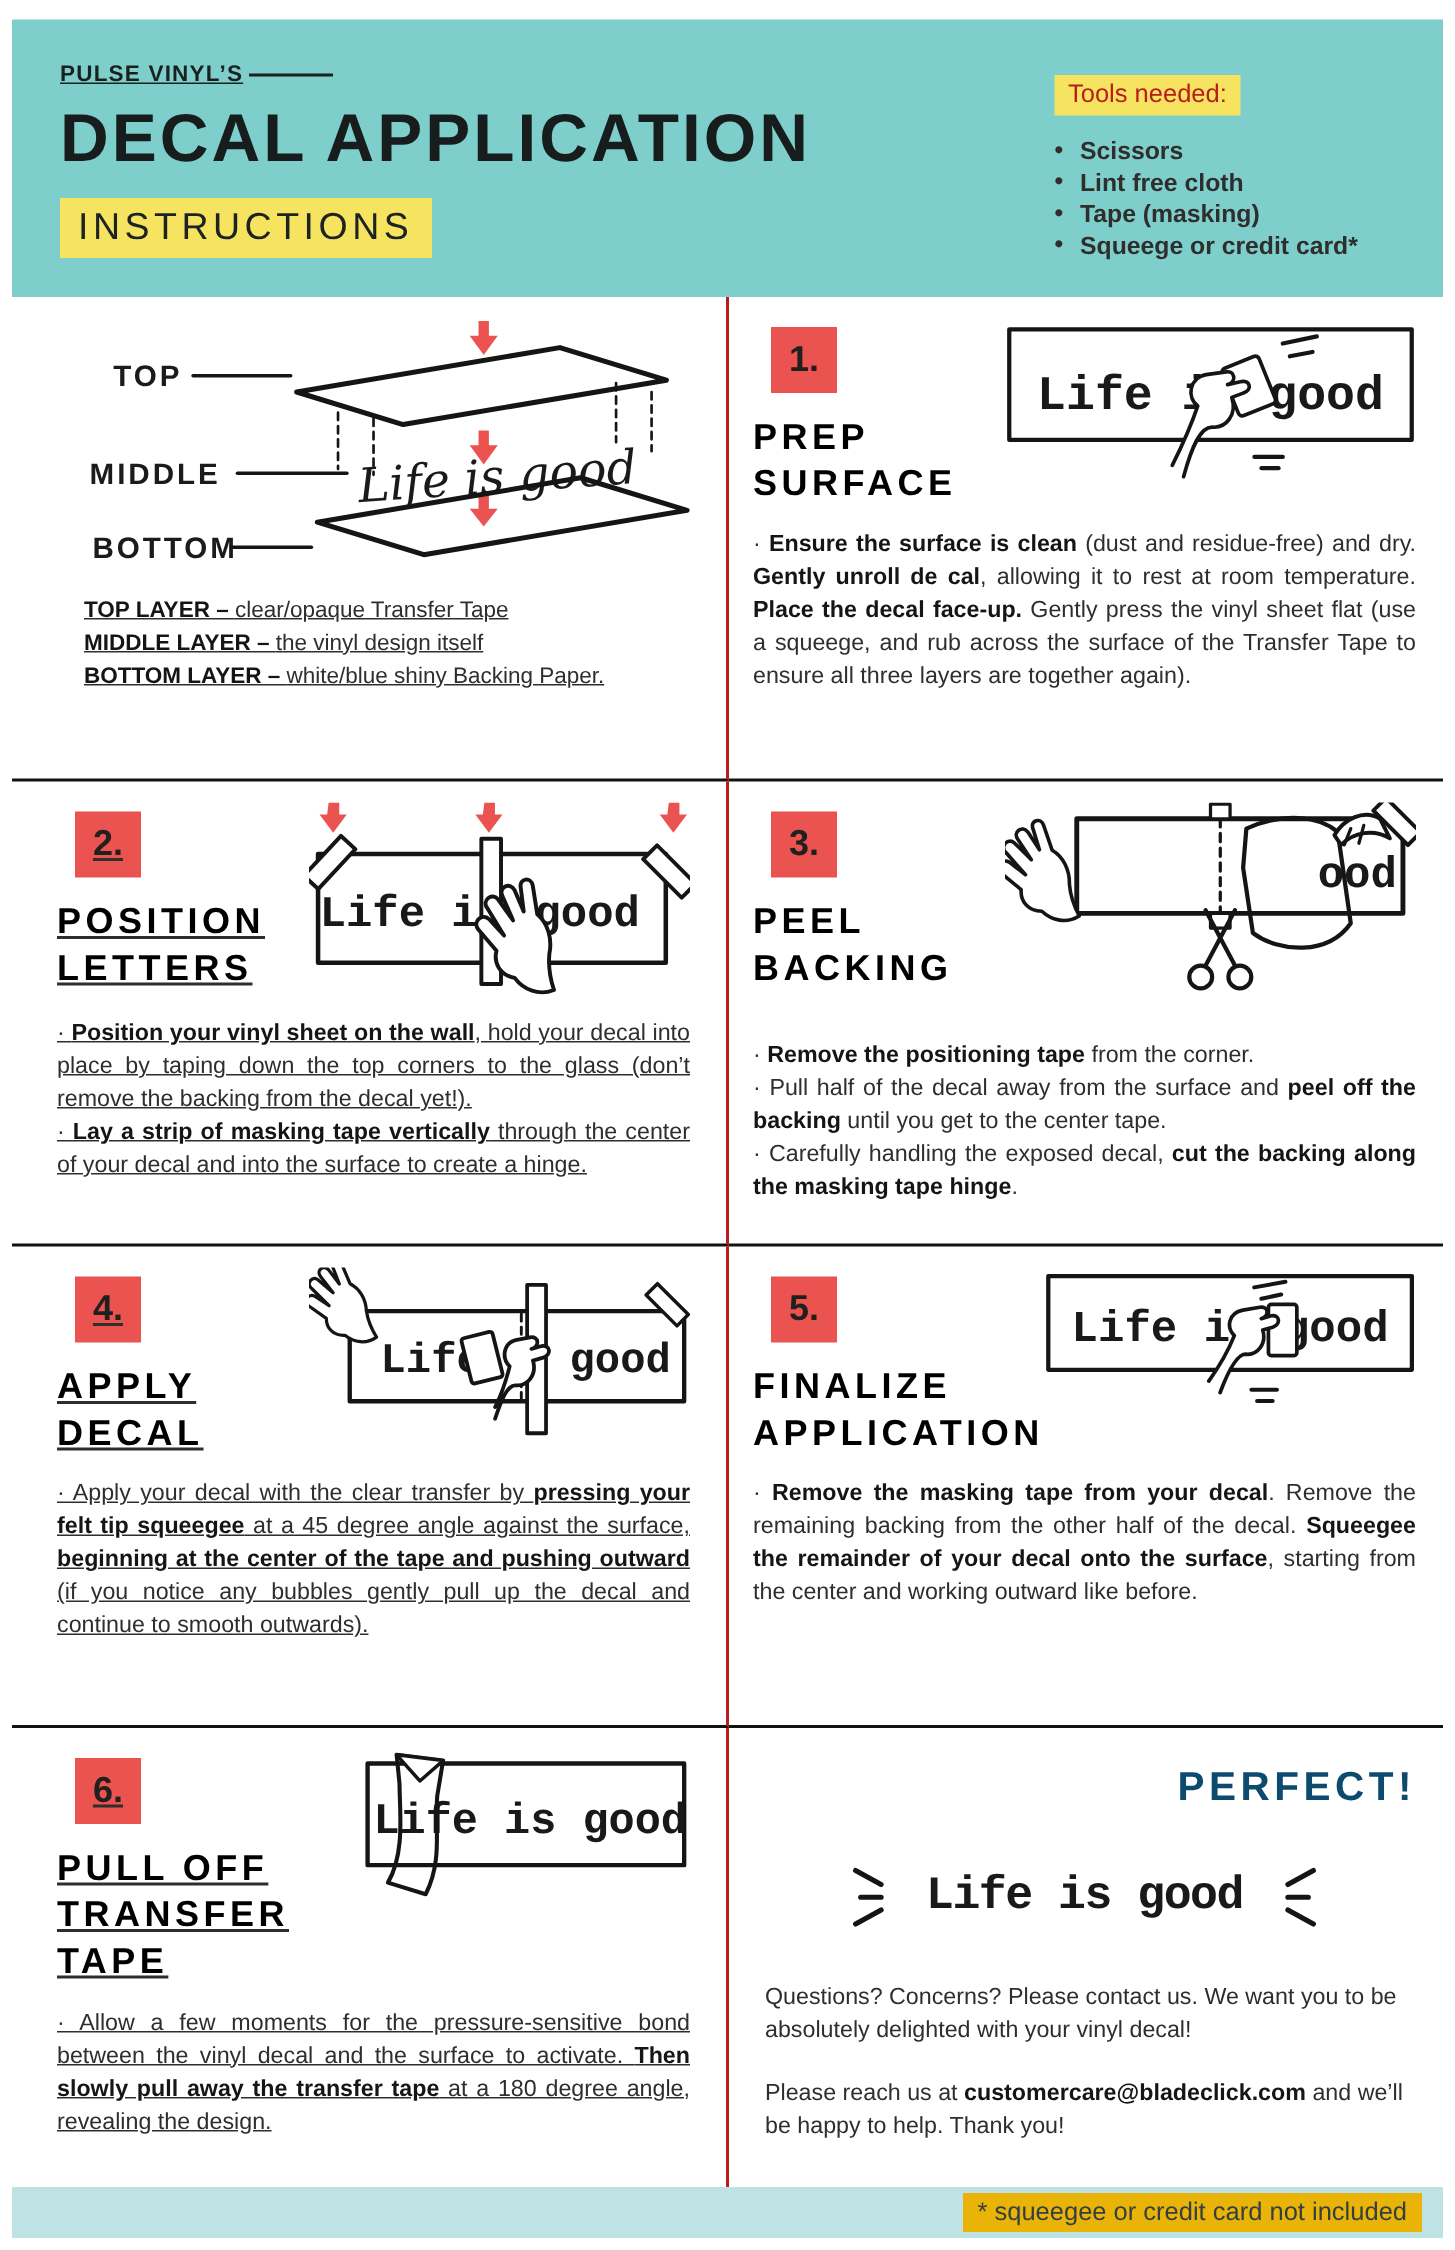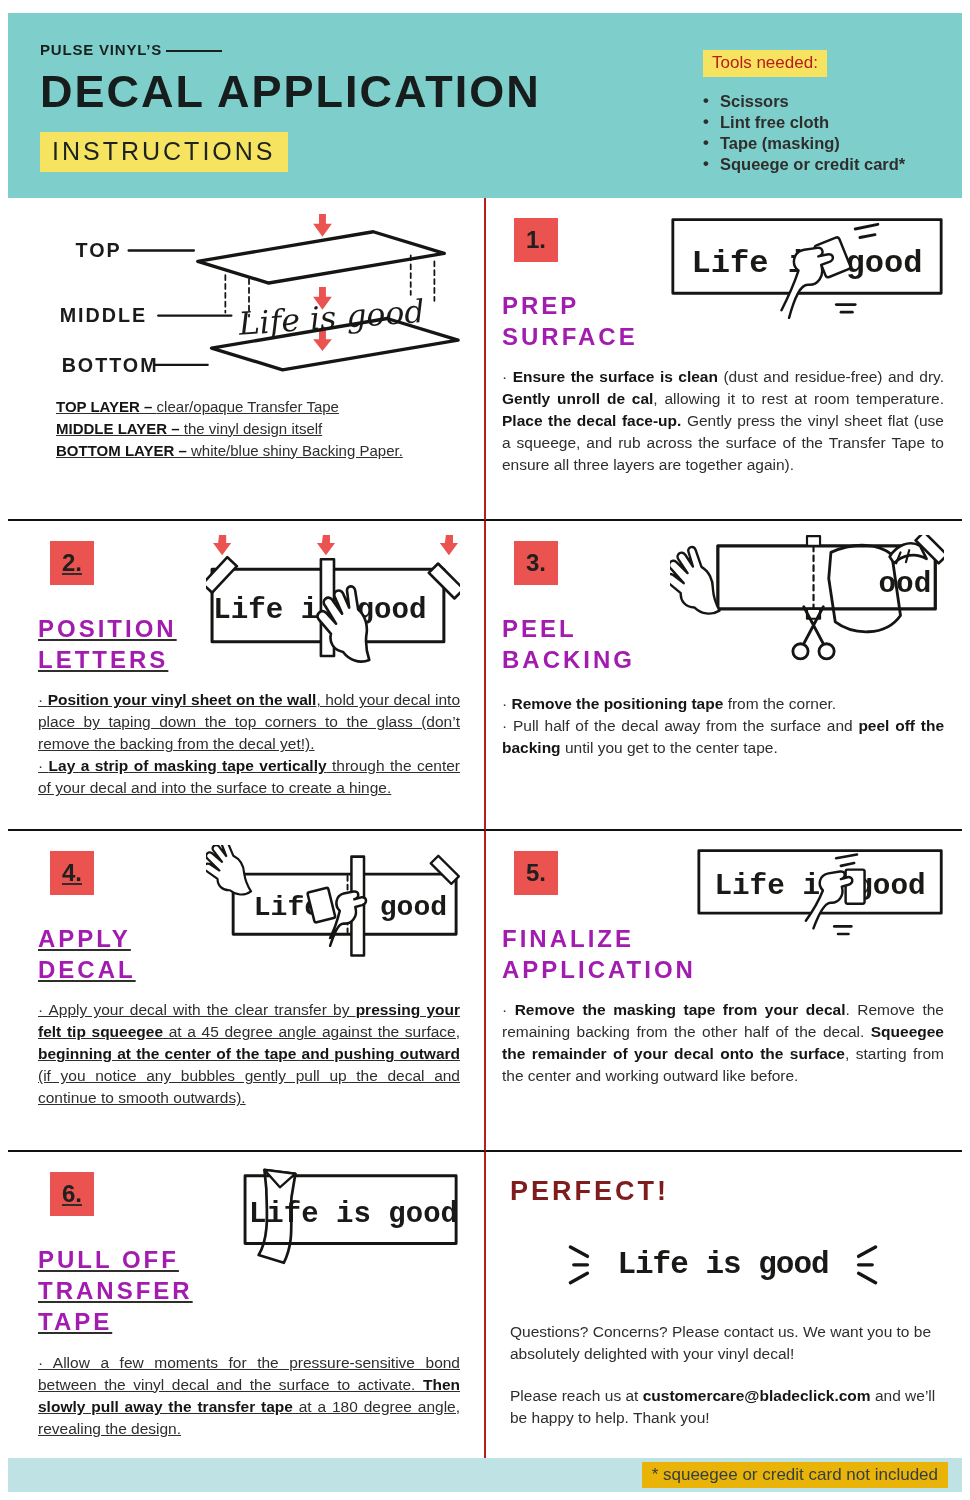--- a/index.html
+++ b/index.html
@@ -3,21 +3,21 @@
 <meta charset="utf-8">
 <style>
   * { margin:0; padding:0; box-sizing:border-box; }
   html,body { width:970px; height:1500px; background:#fff; overflow:hidden;
               font-family:"Liberation Sans", sans-serif; color:#2f2e2d; }
   .page { position:relative; width:970px; height:1500px; }
 
   
   .header { position:absolute; left:8px; top:13px; width:954px; height:185px;
             background:#7ecfcb; padding:28px 26px 0 32px; }
-  .brand { font-size:15px; font-weight:bold; letter-spacing:.8px; color:#19211f; }
+  .brand { font-size:15px; font-weight:bold; letter-spacing:.8px; color:#19211f;text-decoration:underline; }
   .brand-line { display:inline-block; width:56px; border-bottom:2px solid #19211f;
                 margin-left:4px; transform:translateY(-3px); }
   .main-title { font-size:45px; font-weight:bold; letter-spacing:2px; color:#161d1c;
                 margin-top:8px; }
   .subtitle-badge { display:inline-block; background:#f6e35f; color:#1c2322;
                     font-size:25px; letter-spacing:3px; padding:5px 12px 6px;
                     margin-top:14px; }
   .tools { position:absolute; left:695px; top:37px; width:240px; }
   .tools-label { display:inline-block; background:#f6e35f; font-size:17px;
                  color:#b91c1c; padding:3px 9px 4px; }
@@ -43,29 +43,29 @@
   .layers p { font-size:15px; line-height:22px; }
   .layers b, .step-body b, .contact b { color:#161514; }
 
   
   .step-top { display:flex; align-items:flex-start; }
   .step-head { flex:0 0 168px; }
   .step-num { width:44px; height:44px; background:#ea5350; color:#20201e;
               font-size:24px; font-weight:bold; display:flex; align-items:center;
               justify-content:center; margin:6px 0 0 12px; }
   .step-title { font-size:24px; font-weight:bold; letter-spacing:3px; line-height:1.3;
-                color:#a21caf; margin-top:28px; white-space:pre-line; }
+                color:#000000; margin-top:14px; white-space:pre-line; }
   .step-art { flex:1 1 auto; }
   .step-art svg { display:block; width:100%; height:auto; }
   .step-body { margin-top:14px; text-align:justify; }
   .step-body p { font-size:15.5px; line-height:22px; }
 
   
-  .perfect-title { font-size:27px; font-weight:bold; letter-spacing:3px; color:#7f1d1d;
-                   margin:10px 0 0 8px; }
+  .perfect-title { font-size:27px; font-weight:bold; letter-spacing:3px; color:#0c4a6e;
+                   margin:10px 0 0 8px;text-align:right; }
   .logo-row { display:flex; align-items:center; justify-content:center; gap:16px;
               margin-top:34px; }
   .logo-text { font-family:"Liberation Mono", monospace; font-weight:bold;
                font-size:31px; letter-spacing:-1px; color:#191917; }
   .contact { margin:34px 0 0 8px; }
   .contact p { font-size:15.5px; line-height:22px; }
 
   
   .footer { position:absolute; left:8px; top:1458px; width:954px; height:34px;
             background:#bfe3e5; text-align:right; }
@@ -240,20 +240,21 @@
               <path d="M-9,-22 L9,12 M9,-22 L-9,12" class="ink" style="stroke-width:2.6"></path>
               <circle cx="-12" cy="19" r="7" class="ink fillw" style="stroke-width:2.6"></circle>
               <circle cx="12" cy="19" r="7" class="ink fillw" style="stroke-width:2.6"></circle>
             </g>
           </svg>
         </div>
       </div>
       <div class="step-body">
           <p><span>· </span><b>Remove the positioning tape</b><span> from the corner.</span></p>
           <p><span>· Pull half of the decal away from the surface and </span><b>peel off the backing</b><span> until you get to the center tape.</span></p>
+          <p><span>· Carefully handling the exposed decal, </span><b>cut the backing along the masking tape hinge</b><span>.</span></p>
         </div>
     </div>
 
     <div class="cell left hline">
       <div class="step-top">
         <div class="step-head">
           <div class="step-num">4.</div>
           <div class="step-title">APPLY
 DECAL</div>
         </div>

